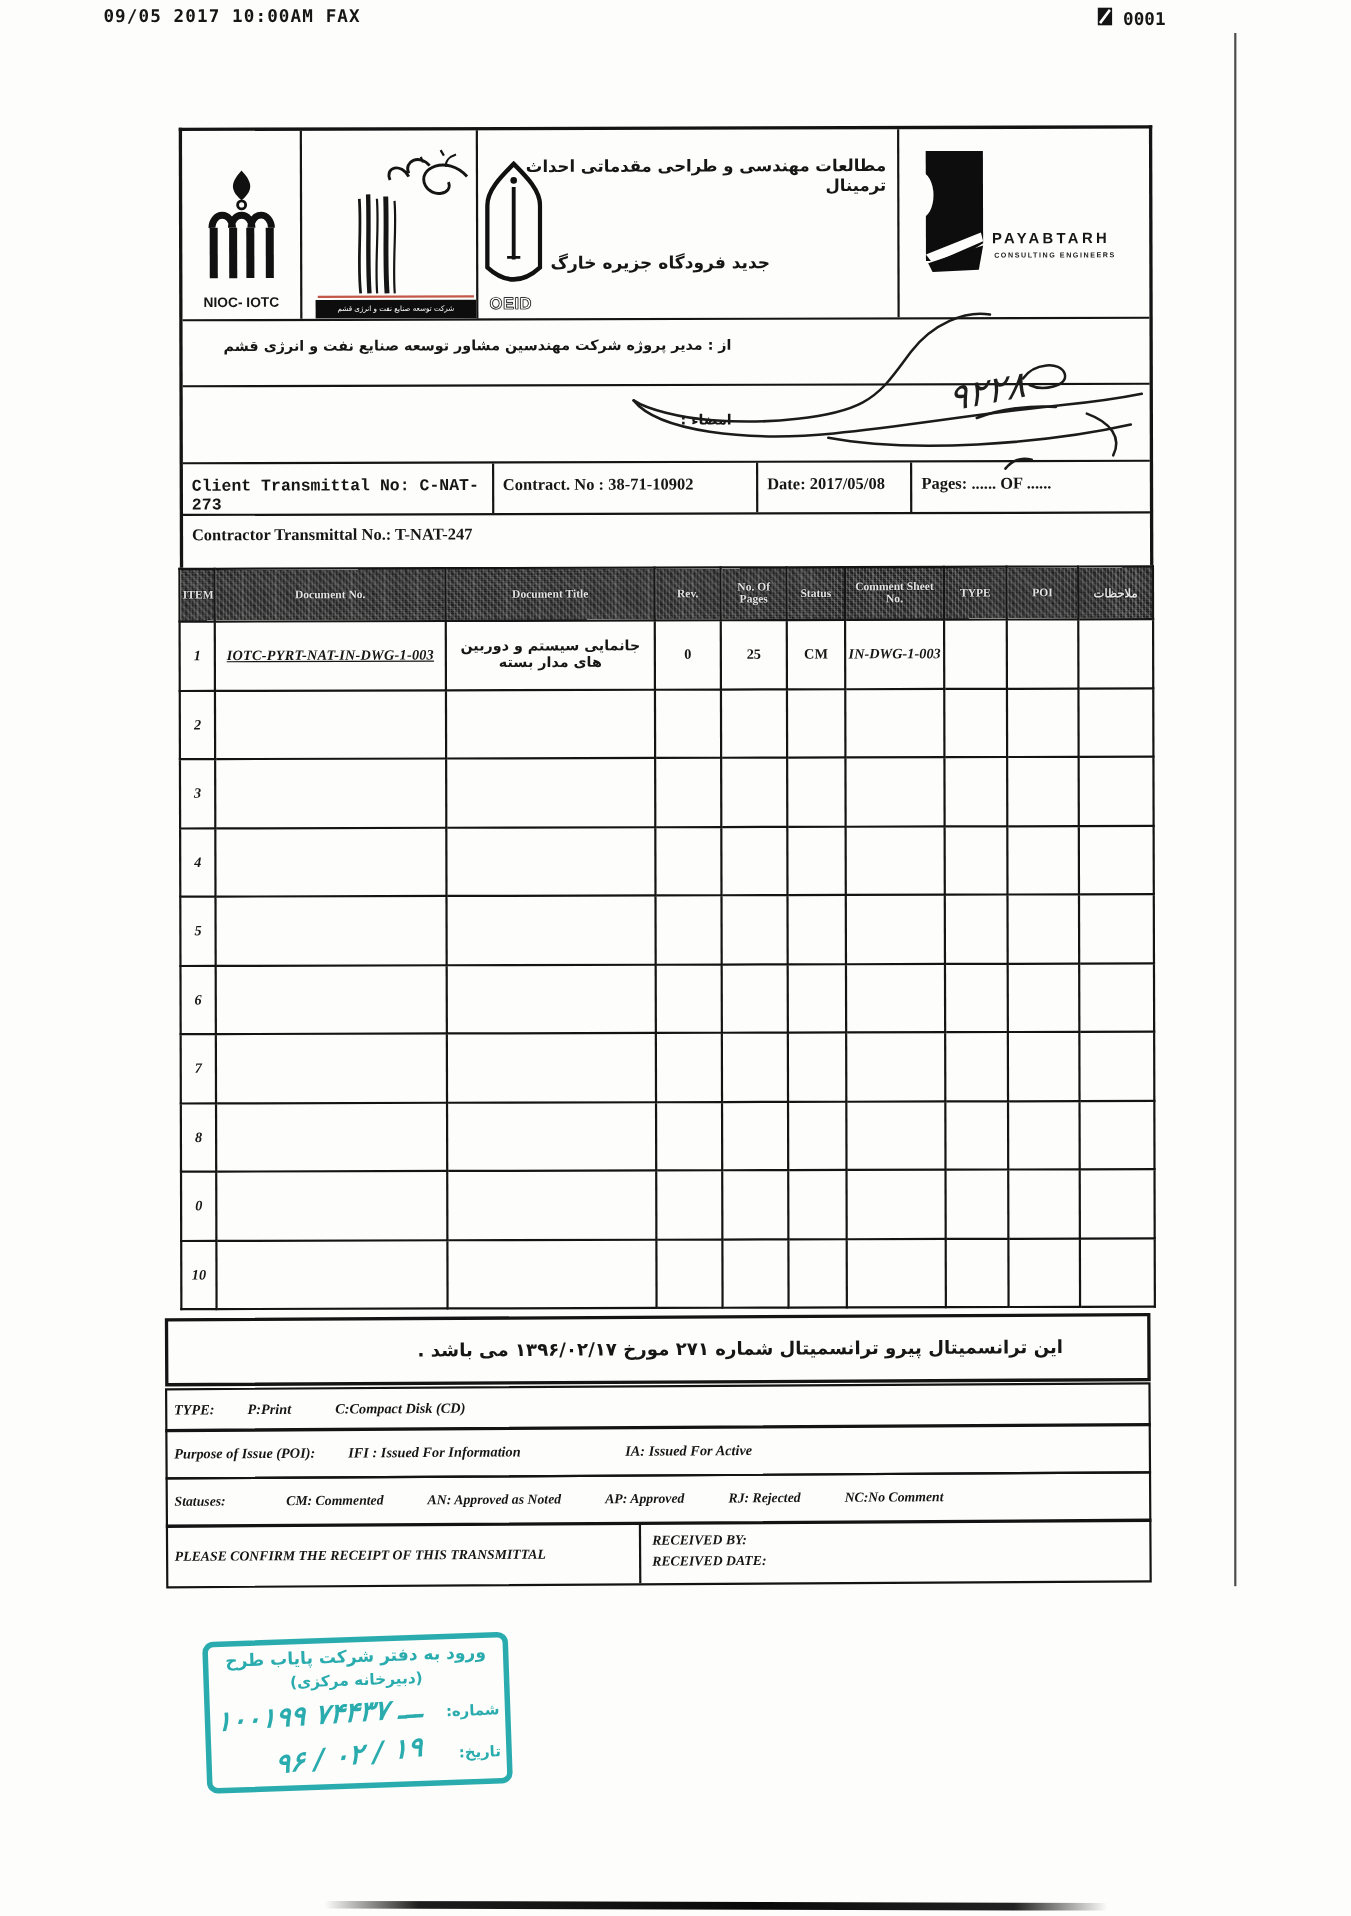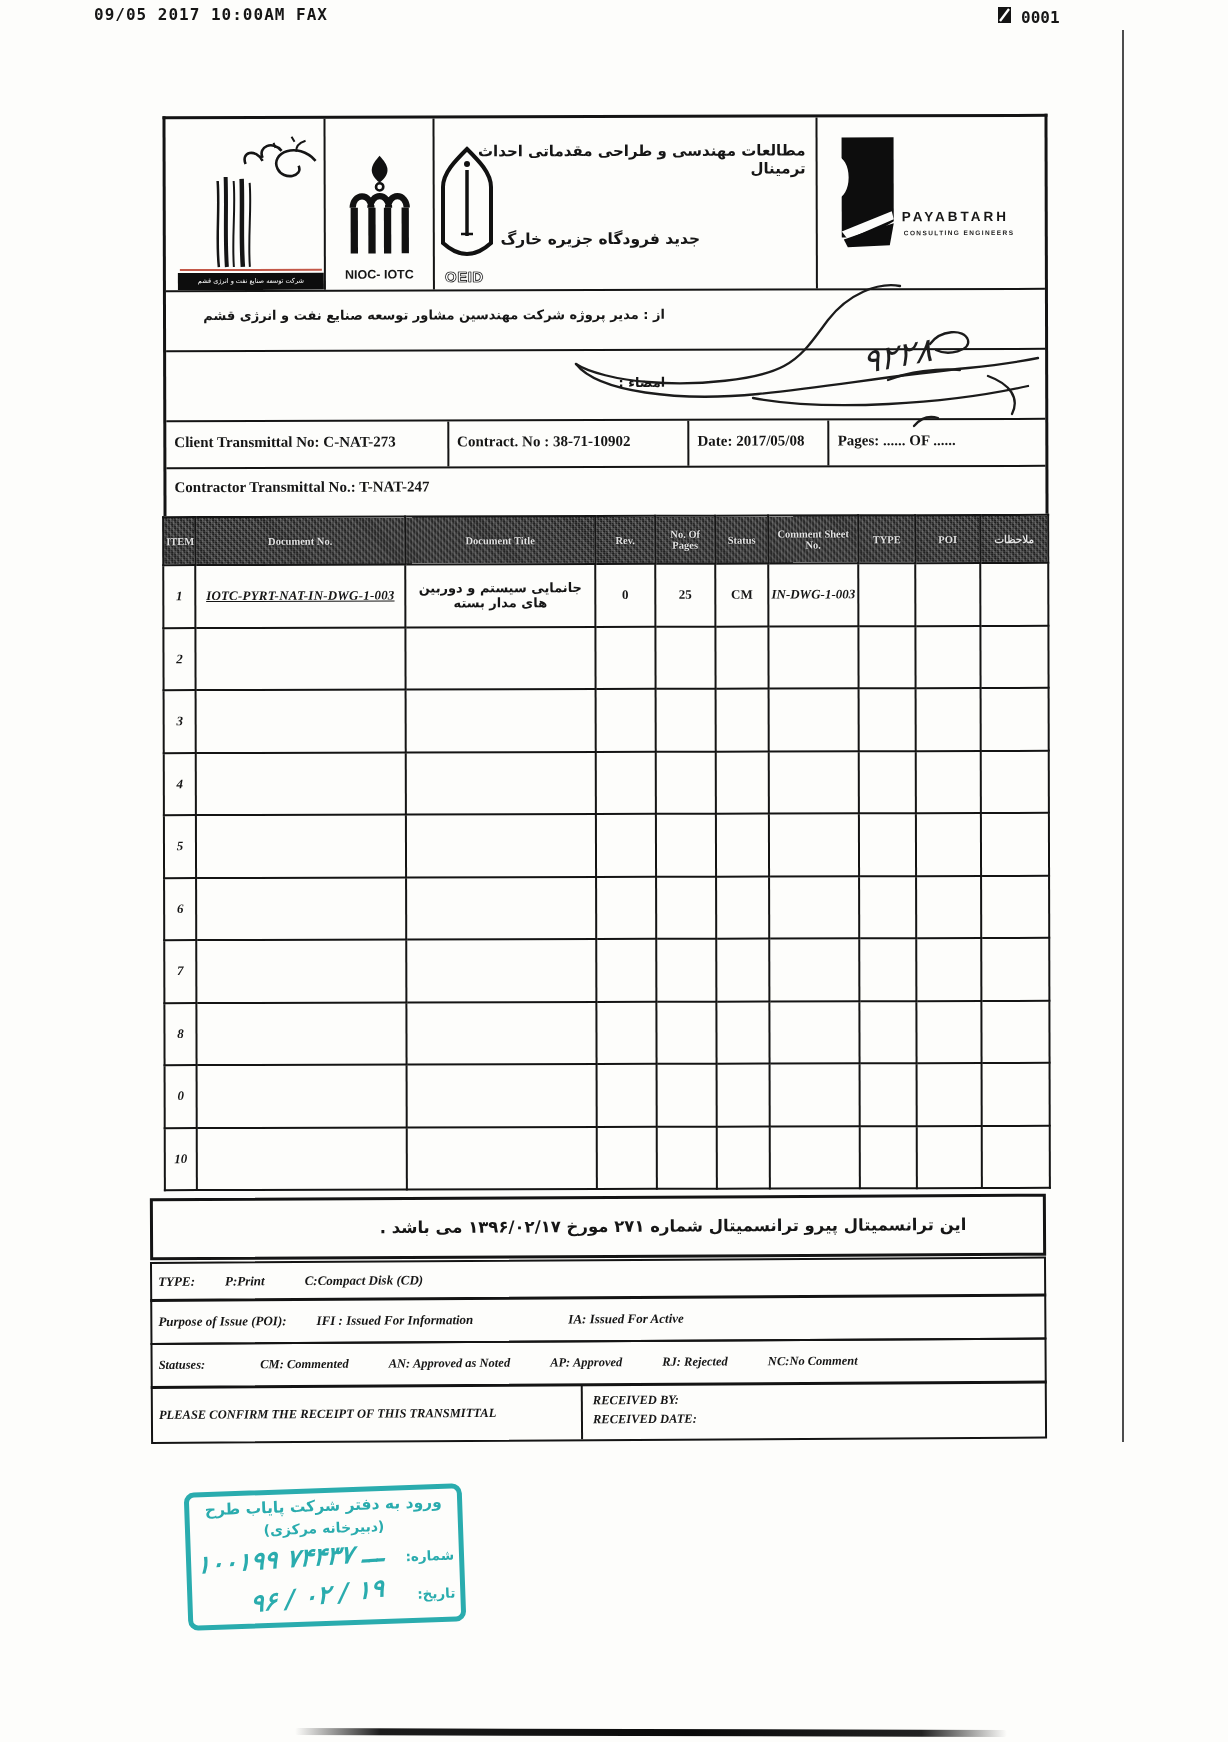--- a/index.html
+++ b/index.html
@@ -37,21 +37,21 @@
   .payab-name{position:absolute;left:84px;top:92px;font-family:"Liberation Sans",sans-serif;
       font-weight:bold;font-size:13.5px;letter-spacing:3px;}
   .payab-sub{position:absolute;left:86px;top:112px;font-family:"Liberation Sans",sans-serif;
       font-weight:bold;font-size:6.5px;letter-spacing:1.4px;color:#222;}
   .to-cell{width:374px;padding:16px 8px 0 0;font-size:15px;}
   .from-cell{width:505px;padding:16px 6px 0 0;font-size:13px;}
   .cc-cell{width:374px;padding:4px 8px 0 0;font-size:13px;}
   .cc-names{font-size:12px;margin-top:8px;}
   .sig-cell{width:505px;padding:24px 6px 0 0;font-size:13px;}
   .rowD .fcell{font-weight:bold;font-size:15px;padding:12px 0 0 8px;}
-  .d-client{width:299px;}
+  .d-client{width:299px;font-family:Liberation Mono, monospace;}
   .d-contract{width:254px;}
   .d-date{width:148px;font-size:14.5px;}
   .d-pages{width:228px;font-size:14px;border-radius:22px;}
   .rowE .fcell{width:879px;font-weight:bold;font-size:15px;padding:10px 0 0 8px;}
   
   .ttable{position:absolute;left:163px;top:515px;border-collapse:collapse;table-layout:fixed;
           width:885px;transform:rotate(-0.15deg);}
   .ttable th,.ttable td{border:2px solid #141414;padding:0 2px;overflow:hidden;}
   .ttable th{height:46px;font-size:10.5px;font-weight:bold;color:#e3e3e3;text-shadow:0 0 2px #000;
       background-color:#1d1d1d;
@@ -116,54 +116,54 @@
           <path d="M3,15 L12,3" stroke="#fff" stroke-width="2.4"></path>
         </svg>
     </span>
     <span>0001</span>
   </div>
   <div class="page-edge-line"></div>
 
   <div class="form">
 
     <div class="frow rowA">
+      <div class="fcell nioc-cell">
+        <span>
+          <svg width="68" height="104" viewBox="0 0 64 100">
+            <path d="M32,2 C40,11 44,18 32,28 C20,18 24,11 32,2 Z" fill="#111"></path>
+            <circle cx="32" cy="32" r="3.5" fill="none" stroke="#111" stroke-width="2.5"></circle>
+            <path d="M6,52 a9,11 0 0 1 18,0 M23,52 a9,11 0 0 1 18,0 M40,52 a9,11 0 0 1 18,0" fill="none" stroke="#111" stroke-width="6"></path>
+            <rect x="4" y="52" width="7" height="44" fill="#111"></rect>
+            <rect x="21" y="52" width="7" height="44" fill="#111"></rect>
+            <rect x="36" y="52" width="7" height="44" fill="#111"></rect>
+            <rect x="53" y="52" width="7" height="44" fill="#111"></rect>
+          </svg>
+        </span>
+        <div class="nioc-caption">NIOC- IOTC</div>
+      </div>
+
       <div class="fcell oeid-cell">
         <span>
           <svg width="160" height="171" viewBox="0 0 160 171">
             <g stroke="#151515" fill="none">
               <path d="M150,42 c-18,-20 -46,-8 -38,8 c6,12 26,8 21,-3 M116,32 c-9,-11 -24,-4 -19,7 M97,42 c-7,-13 -22,-9 -17,3" stroke-width="2.6"></path>
               <path d="M140,22 c-6,2 -10,6 -9,11 M126,18 l3,5 M108,24 l2,5" stroke-width="2"></path>
               <path d="M52,62 c2,30 -2,58 1,86" stroke-width="2.5"></path>
               <path d="M60,58 c1,32 -1,60 1,90" stroke-width="4"></path>
               <path d="M68,62 c2,28 -2,56 0,86" stroke-width="2"></path>
               <path d="M76,60 c1,30 -1,58 1,88" stroke-width="4.5"></path>
               <path d="M84,64 c2,26 -2,54 0,84" stroke-width="2"></path>
             </g>
             <rect x="14" y="150" width="142" height="2" fill="#b83b28" opacity=".85"></rect>
             <rect x="12" y="154" width="146" height="17" fill="#0d0d0d"></rect>
           </svg>
         </span>
         <div style="position:absolute;left:12px;top:158px;width:146px;text-align:center;color:#fff;font-size:6.5px;font-family:'DejaVu Sans',sans-serif;direction:rtl;">شرکت توسعه صنایع نفت و انرژی قشم</div>
       </div>
 
-      <div class="fcell nioc-cell">
-        <span>
-          <svg width="68" height="104" viewBox="0 0 64 100">
-            <path d="M32,2 C40,11 44,18 32,28 C20,18 24,11 32,2 Z" fill="#111"></path>
-            <circle cx="32" cy="32" r="3.5" fill="none" stroke="#111" stroke-width="2.5"></circle>
-            <path d="M6,52 a9,11 0 0 1 18,0 M23,52 a9,11 0 0 1 18,0 M40,52 a9,11 0 0 1 18,0" fill="none" stroke="#111" stroke-width="6"></path>
-            <rect x="4" y="52" width="7" height="44" fill="#111"></rect>
-            <rect x="21" y="52" width="7" height="44" fill="#111"></rect>
-            <rect x="36" y="52" width="7" height="44" fill="#111"></rect>
-            <rect x="53" y="52" width="7" height="44" fill="#111"></rect>
-          </svg>
-        </span>
-        <div class="nioc-caption">NIOC- IOTC</div>
-      </div>
-
       <div class="fcell title-cell rtl">
         <div class="title-l1">مطالعات مهندسی و طراحی مقدماتی احداث ترمینال</div>
         <div class="title-l2">جدید فرودگاه جزیره خارگ</div>
       </div>
 
       <div class="fcell payab-cell">
         <span style="position:absolute;left:14px;top:18px;">
           <svg width="66" height="122" viewBox="0 0 66 122">
             <path d="M10,2 H62 V86 L36,102 H10 Z" fill="#0d0d0d"></path>
             <ellipse cx="5" cy="42" rx="12" ry="21" fill="#fdfdfb"></ellipse>

